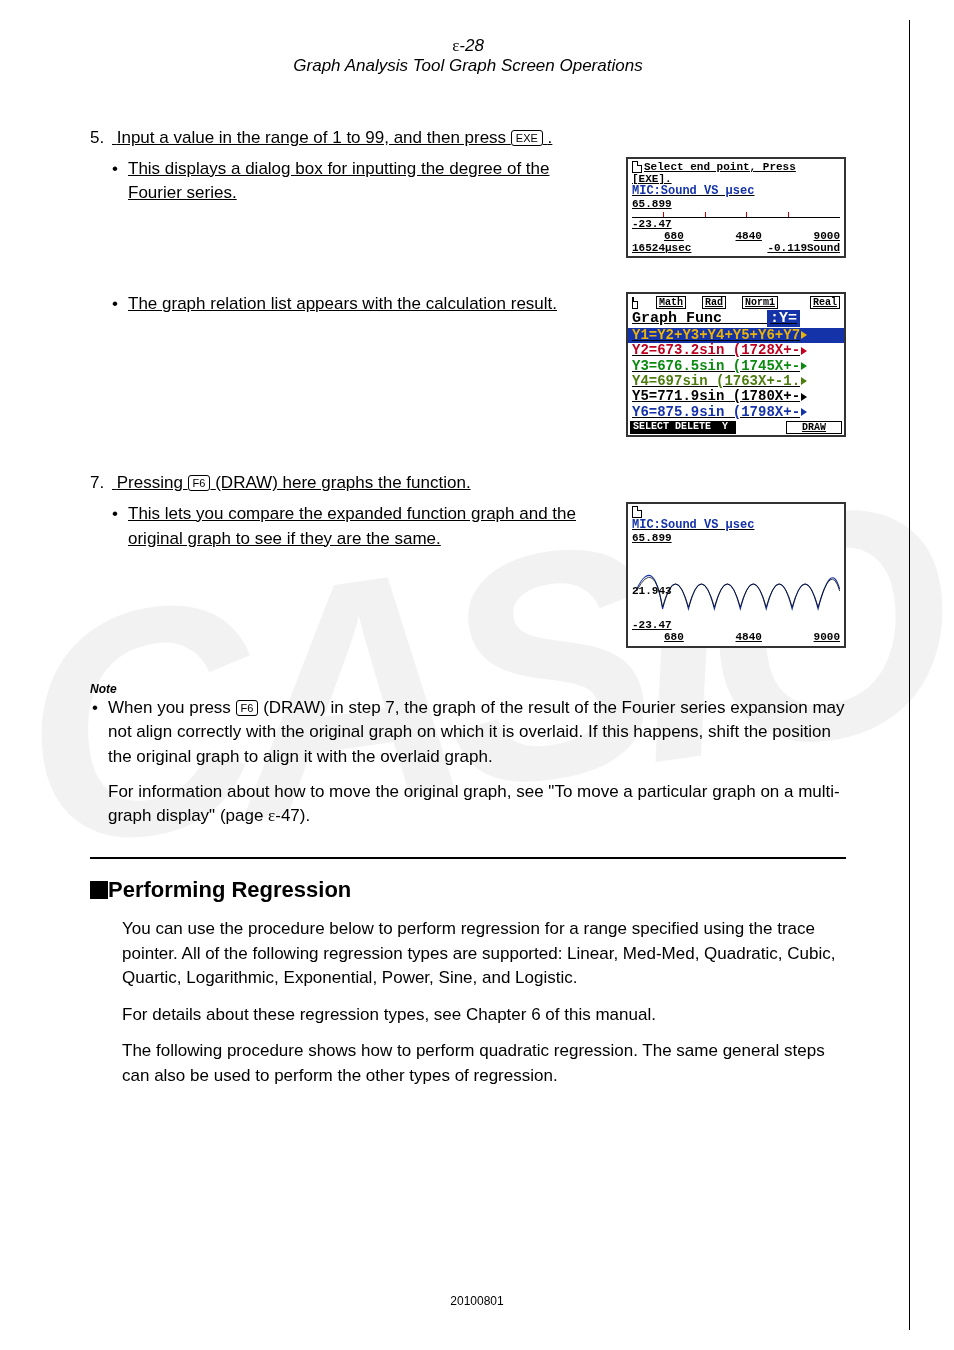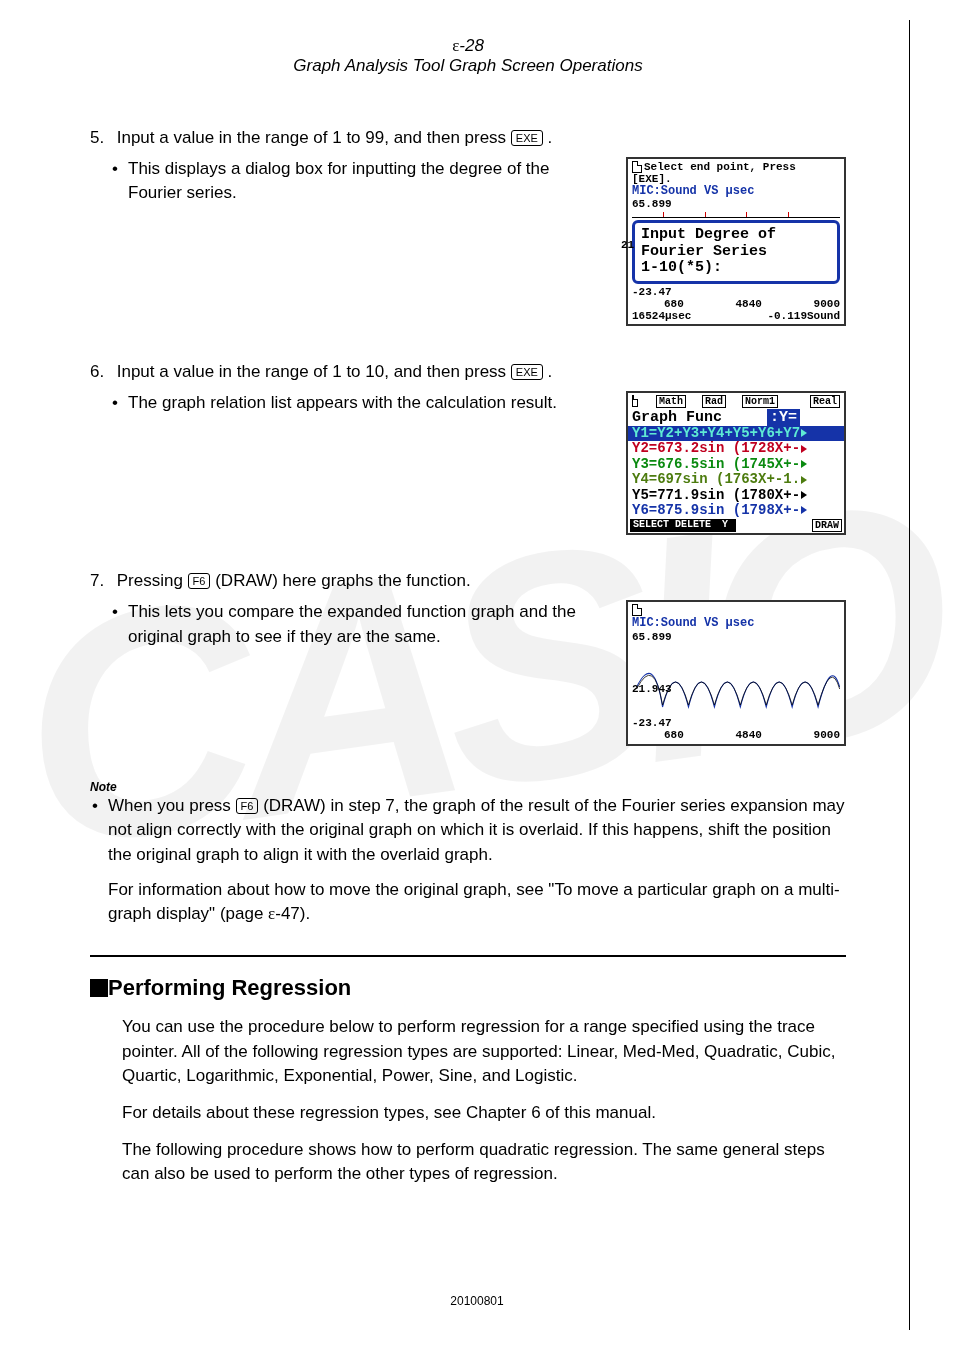--- a/index.html
+++ b/index.html
@@ -33,21 +33,21 @@
   }
   .content {
     position: relative;
     z-index: 1;
     padding: 36px 108px 0 90px;
   }
   .hdr { text-align: center; font-style: italic; margin-bottom: 50px; }
   .hdr .pnum { font-size: 17px; }
   .hdr .title { font-size: 17px; }
   .eps { font-family: "Times New Roman", serif; font-style: normal; }
-  .step { font-size: 17px; line-height: 1.45; margin-bottom: 34px; }
+  .step { font-size: 17px; line-height: 1.45; margin-bottom: 34px; text-decoration: underline; }
   .step-row { display: flex; align-items: flex-start; gap: 20px; }
   .step-text { flex: 1; }
   .step-num { display: inline-block; min-width: 22px; }
   .bullet-line { padding-left: 38px; position: relative; }
   .bullet-line::before { content: "•"; position: absolute; left: 22px; }
   .key {
     display: inline-block;
     border: 1px solid #000;
     border-radius: 3px;
     padding: 0 4px;
@@ -84,25 +84,25 @@
   .scr-foot { display: flex; justify-content: space-between; font-size: 11px; font-weight:700; padding: 0 4px 2px; }
   .tiny-ticks { height: 6px; border-bottom: 1px solid #000; position: relative; margin: 0 4px; }
   .tiny-ticks span { position:absolute; bottom:0; width:1px; height:5px; background:#c00; }
 
   
   .scr2-top { background:#fff; display:flex; gap:16px; padding:2px 4px; font-size:10px;align-items:center; }
   .scr2-chip { border:1px solid #000; padding:0 2px; font-weight:700; }
   .scr2-head { font-size:15px; font-weight:700; padding:0 4px; }
   .scr2-head .yeq { background:#1533a8; color:#fff; padding:0 3px; }
   .scr2-line { font-size:14px; font-weight:700; padding:0 4px; white-space:nowrap; overflow:hidden; }
-  .y1line { background:#1533a8; color:#5eead4; }
+  .y1line { background:#1533a8; color:#eab308; }
   .scr2-bot { display:flex; justify-content:space-between; padding:1px 2px; font-size:10px; }
   .scr2-bot .btn { background:#000; color:#fff; padding:0 3px; font-weight:700; }
   .scr2-bot .y { background:#000; color:#fff; padding:0 8px; font-weight:700; }
-  .scr2-bot .draw { border:1px solid #000; padding:0 2px; font-weight:700;text-align:right; }
+  .scr2-bot .draw { border:1px solid #000; padding:0 15px; font-weight:700;text-align:right; }
   .arrow-r { display:inline-block; width:0; height:0; border-top:4px solid transparent; border-bottom:4px solid transparent; border-left:6px solid currentColor; vertical-align:middle; margin-left:1px; }
 
   
   .scr3-plot { height:68px; position:relative; margin:2px 0; }
   .scr3-plot svg { width:100%; height:100%; }
 
   .note-head { font-weight: 700; font-style: italic; font-size: 12px; margin-top: 20px; }
   .note-body { font-size: 17px; line-height: 1.45; padding-left: 18px; position: relative; }
   .note-body > .nb::before { content:"•"; position:absolute; left:2px; }
   .note-p2 { margin-top: 10px; }
@@ -153,51 +153,39 @@
           <div class="scr-titlebar"><span class="doc-icon"></span><span>Select end point, Press [EXE].</span></div>
           <div class="scr-mic">MIC:Sound VS μsec</div>
           <div style="font-size:11px; font-weight:700;">65.899</div>
         </div>
         <div class="tiny-ticks">
             <span style="left:15%"></span>
             <span style="left:35%"></span>
             <span style="left:55%"></span>
             <span style="left:75%"></span>
           </div>
-        <div class="scr-dialog">
-          <span class="left21">21</span>
-          <div>Input Degree of</div>
-          <div>Fourier Series</div>
-          <div>1-10(*5):</div>
-        </div>
         <div class="scr-axisrow">
           <span>-23.47</span>
             <span></span>
             <span></span>
         </div>
         <div class="scr-axisrow" style="padding-left:36px;">
           <span>680</span>
           <span>4840</span>
           <span>9000</span>
         </div>
         <div class="scr-foot">
           <span>16524μsec</span>
           <span>-0.119Sound</span>
         </div>
       </div>
     </div>
   </div>
 
   <div class="step">
-    <div>
-      <span class="step-num">6.</span>
-      <span>Input a value in the range of 1 to 10, and then press </span>
-      <span class="key">EXE</span>
-      <span>.</span>
-    </div>
     <div class="step-row" style="margin-top:6px;">
       <div class="step-text">
         <div class="bullet-line">The graph relation list appears with the calculation result.</div>
       </div>
 
       <div class="screenshot">
         <div class="scr2-top">
           <span class="doc-icon"></span>
           <span class="scr2-chip">Math</span>
           <span class="scr2-chip">Rad</span>

